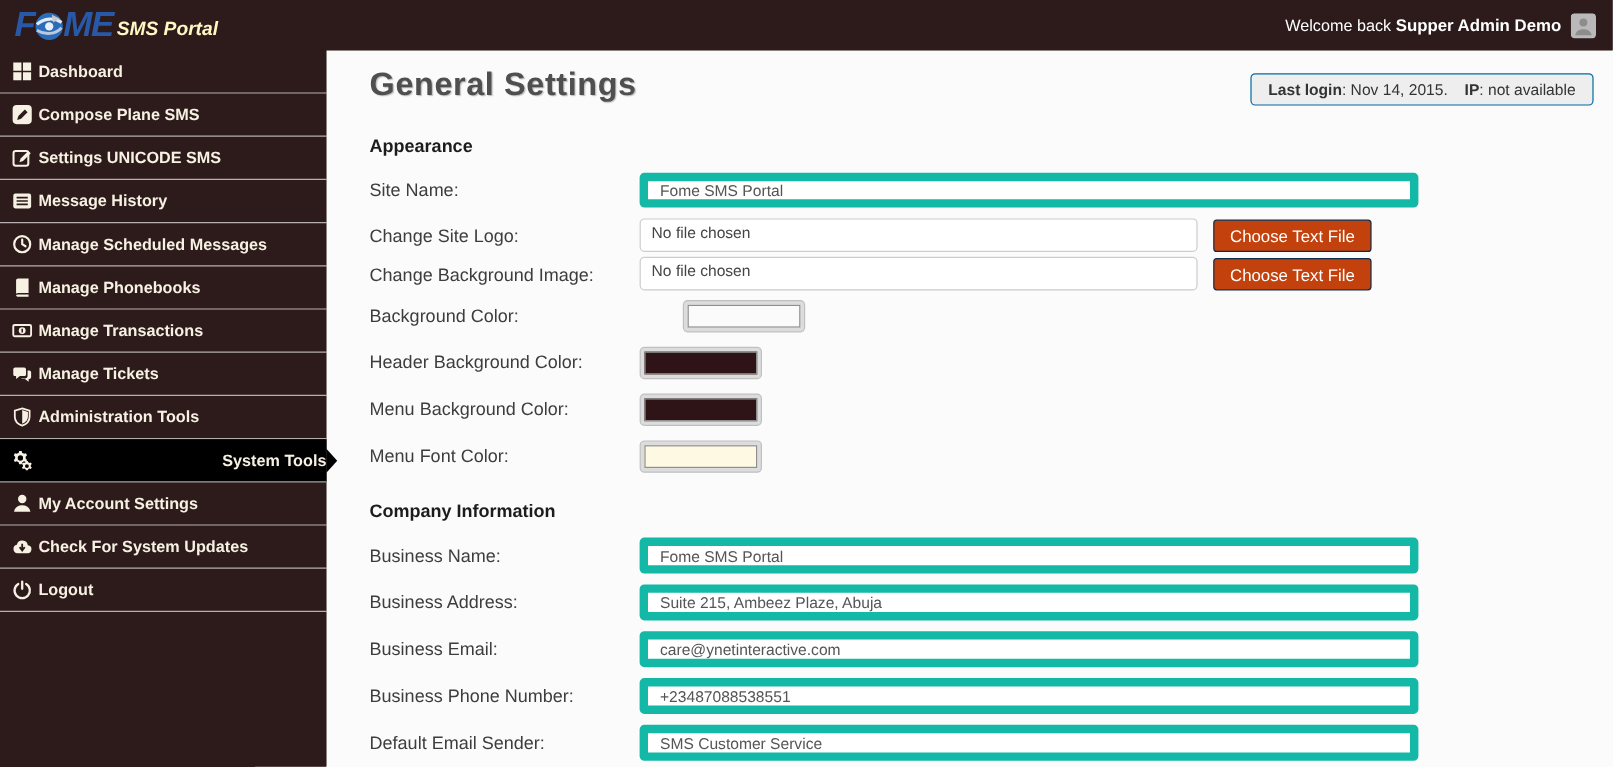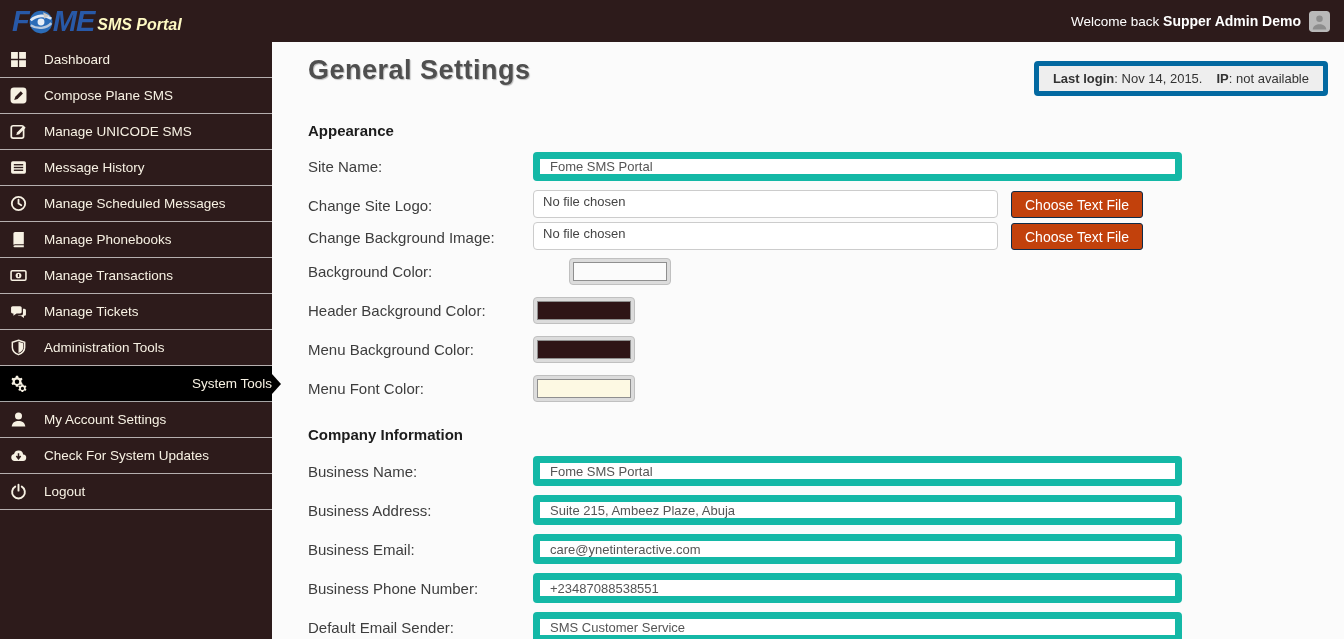--- a/index.html
+++ b/index.html
@@ -25,37 +25,37 @@
     background:#2d1b1b; z-index:4;
   }
   .nav-item {
     position:relative; height:36px; display:flex; align-items:center;
     padding-left:8px; cursor:pointer;
     border-bottom:1px solid rgba(255,255,255,0.65);
     color:#f7f1e3;
   }
   .nav-item .nav-icon { width:20px; height:17px; margin-left:0; display:flex; align-items:center; justify-content:center; flex:0 0 20px; }
   .nav-item .nav-icon svg { width:17px; height:17px; }
-  .nav-item .nav-label { font-size:13.5px; font-weight:normal; margin-left:16px; white-space:nowrap; }
+  .nav-item .nav-label { font-size:13.5px; font-weight:bold; margin-left:4px; white-space:nowrap; }
   .nav-item.active { background:#000;justify-content:space-between; }
   .nav-item.active::after {
     content:""; position:absolute; right:-9px; top:50%; transform:translateY(-50%);
     width:0; height:0;
     border-top:10px solid transparent; border-bottom:10px solid transparent; border-left:9px solid #000;
   }
 
   
   .content {
     position:fixed; top:42px; left:272px; width:1072px; height:597px;
     background:#fbfbfb; padding:10px 16px 0 36px; overflow:hidden; z-index:3;
   }
   .content-head { display:flex; justify-content:space-between; align-items:flex-start; margin-bottom:26px; }
   .page-title { font-size:27px; font-weight:bold; color:#4f4f4f; text-shadow:1px 1px 1px rgba(0,0,0,0.25); letter-spacing:0.5px; padding-top:3px; }
   .last-login {
-    margin-top:9px; background:#eeeeee; border:5px solid #0369a1; border-radius:4px;
+    margin-top:9px; background:#eeeeee; border:1px solid #0369a1; border-radius:4px;
     padding:5px 14px; font-size:13px; color:#333; white-space:nowrap;
   }
   .last-login .gap { display:inline-block; width:14px; }
 
   .section-heading { font-size:15px; font-weight:bold; color:#1c1c1c; margin:12px 0 13px; }
   .section-heading.company { margin-top:24px; }
 
   .form-row { display:flex; align-items:center; margin-bottom:9px; }
   .form-row .field-label { flex:0 0 225px; font-size:15px; color:#3d3d3d; }
   .text-input {
@@ -132,21 +132,21 @@
     <span class="nav-label">Compose Plane SMS</span>
   </div>
 
   <div class="nav-item">
     <span class="nav-icon">
       <svg viewBox="0 0 16 16">
           <rect x="1.2" y="2.6" width="11.6" height="11.6" rx="1.8" fill="none" stroke="#f7f1e3" stroke-width="1.6"></rect>
           <path class="ico" d="M5.8 11.4l1-2.8 6-6 1.9 1.9-6 6-2.9.9z"></path>
         </svg>
     </span>
-    <span class="nav-label">Manage UNICODE SMS</span>
+    <span class="nav-label">Settings UNICODE SMS</span>
   </div>
 
   <div class="nav-item">
     <span class="nav-icon">
       <svg viewBox="0 0 16 16">
           <rect class="ico" x="1" y="2.2" width="14" height="11.6" rx="1.6"></rect>
           <g stroke="#2d1b1b" stroke-width="1.3">
             <line x1="3.6" y1="5.4" x2="12.4" y2="5.4"></line>
             <line x1="3.6" y1="8" x2="12.4" y2="8"></line>
             <line x1="3.6" y1="10.6" x2="12.4" y2="10.6"></line>

